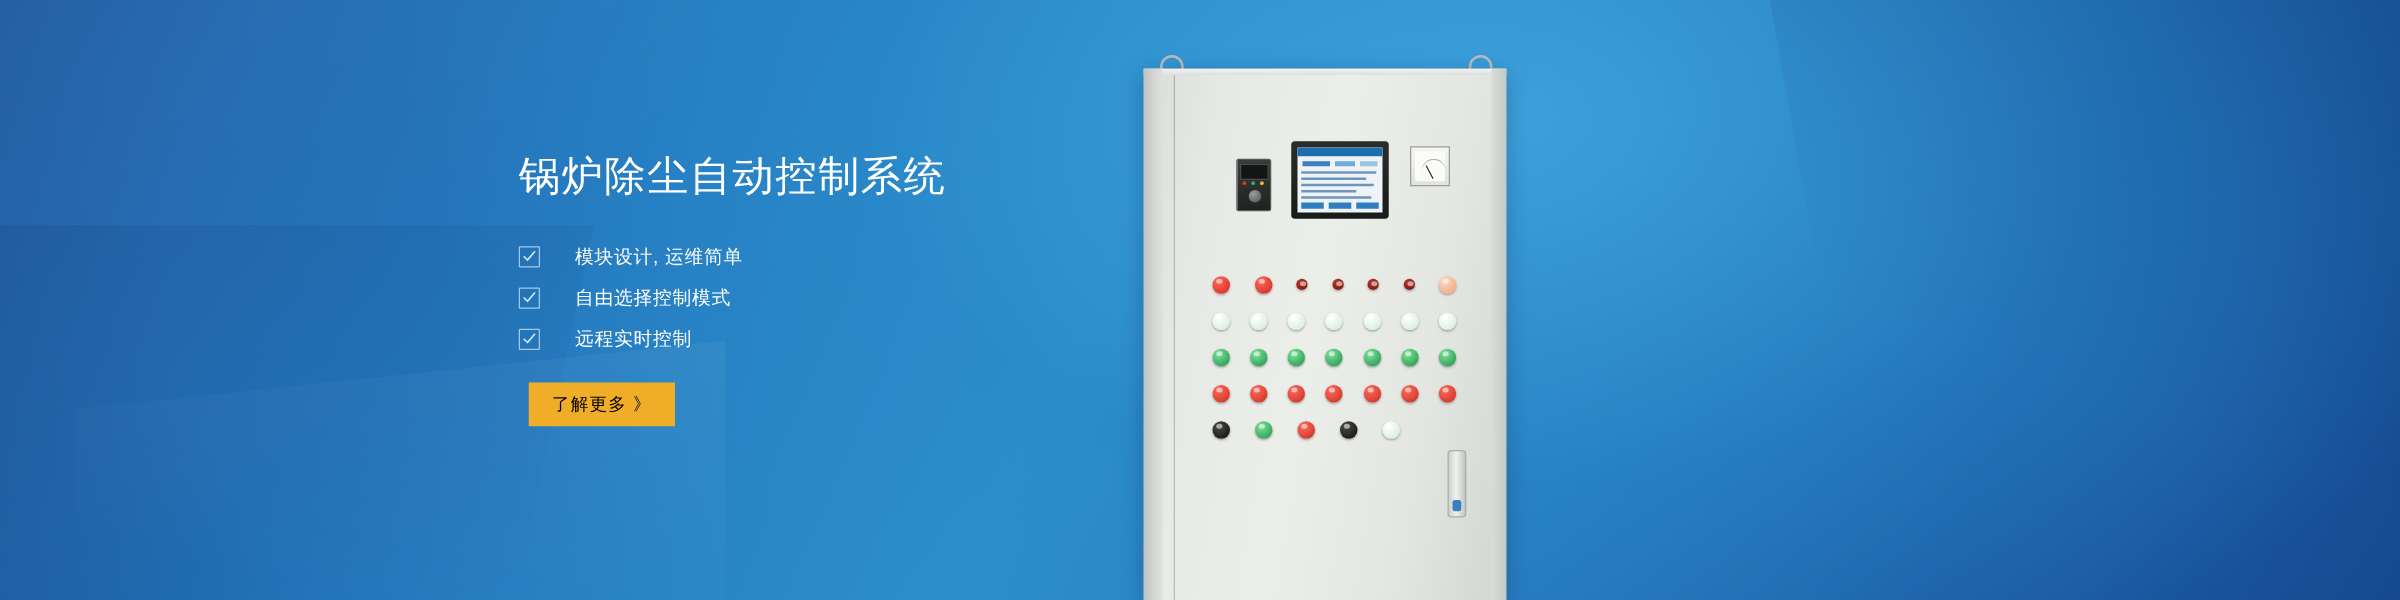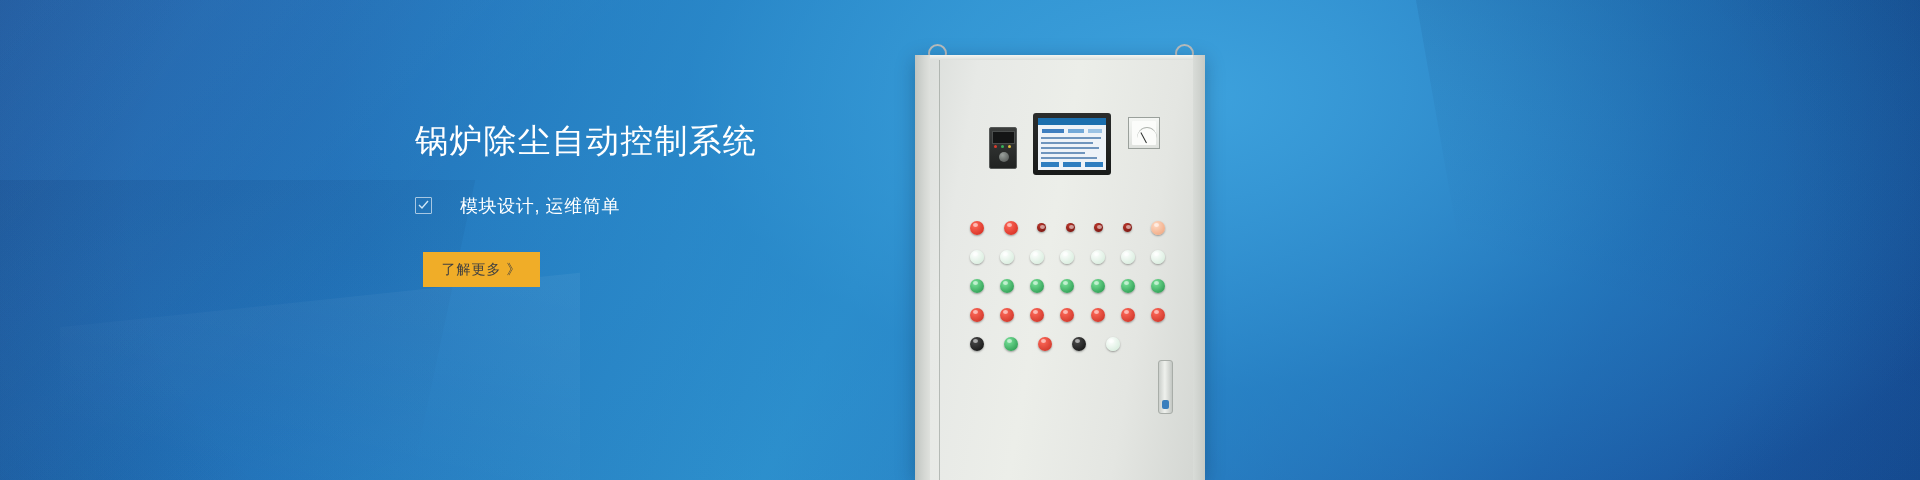--- a/index.html
+++ b/index.html
@@ -40,28 +40,28 @@
   .bullets{list-style:none;margin:0;padding:0;}
   .bullet{display:flex;align-items:center;height:33px;margin-bottom:0px;}
   .bullet + .bullet{margin-top:0px;}
   .chk{
     width:17px;height:17px;border:1px solid rgba(255,255,255,0.60);
     border-radius:1px;position:relative;flex:0 0 auto;
     box-sizing:border-box;
   }
   .chk svg{position:absolute;left:2px;top:2px;}
   .bullet-label{
-    color:#ffffff;font-size:18px;letter-spacing:0.6px;
+    color:#ffffff;font-size:15px;letter-spacing:0.6px;
     margin-left:28px;white-space:nowrap;
   }
   .cta{
     display:inline-flex;align-items:center;justify-content:center;
-    margin-left:8px;margin-top:30px;
+    margin-left:8px;margin-top:18px;
     width:117px;height:35px;background:#f0ad28;
-    color:#404040;font-size:14px;letter-spacing:1px;
+    color:#000000;font-size:14px;letter-spacing:1px;
     border:none;cursor:pointer;text-decoration:none;
     white-space:nowrap;box-sizing:border-box;
   }
 
   
   .cab-wrap{position:absolute;left:905px;top:38px;width:310px;height:442px;}
   .hook{position:absolute;width:15px;height:15px;border:2px solid #b9bdbd;
     border-radius:50%;background:transparent;}
   .hook.l{left:23px;top:6px;}
   .hook.r{left:270px;top:6px;}
@@ -142,20 +142,36 @@
     <h1 class="title">锅炉除尘自动控制系统</h1>
 
     <ul class="bullets">
       <li class="bullet">
         <span class="chk">
           <svg width="11" height="11" viewBox="0 0 11 11">
               <polyline points="1,5 4,8 10,1" fill="none" stroke="#cfe6f6" stroke-width="1.4"></polyline>
             </svg>
         </span>
         <span class="bullet-label">模块设计, 运维简单</span>
+      </li>
+      <li class="bullet">
+        <span class="chk">
+          <svg width="11" height="11" viewBox="0 0 11 11">
+              <polyline points="1,5 4,8 10,1" fill="none" stroke="#cfe6f6" stroke-width="1.4"></polyline>
+            </svg>
+        </span>
+        <span class="bullet-label">自由选择控制模式</span>
+      </li>
+      <li class="bullet">
+        <span class="chk">
+          <svg width="11" height="11" viewBox="0 0 11 11">
+              <polyline points="1,5 4,8 10,1" fill="none" stroke="#cfe6f6" stroke-width="1.4"></polyline>
+            </svg>
+        </span>
+        <span class="bullet-label">远程实时控制</span>
       </li>
     </ul>
 
     <a class="cta" href="#">了解更多 》</a>
   </div>
 
   <div class="cab-wrap">
     <div class="hook l"></div>
     <div class="hook-stem l"></div>
     <div class="hook r"></div>

